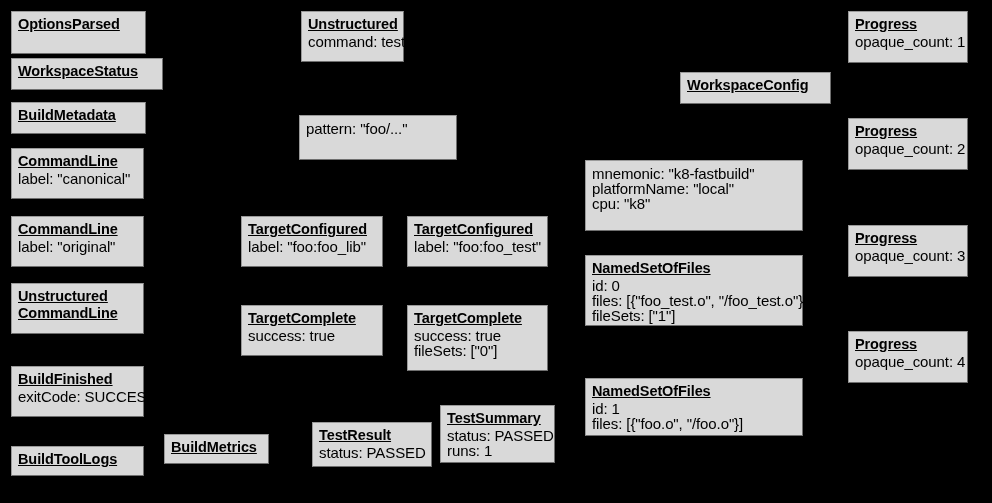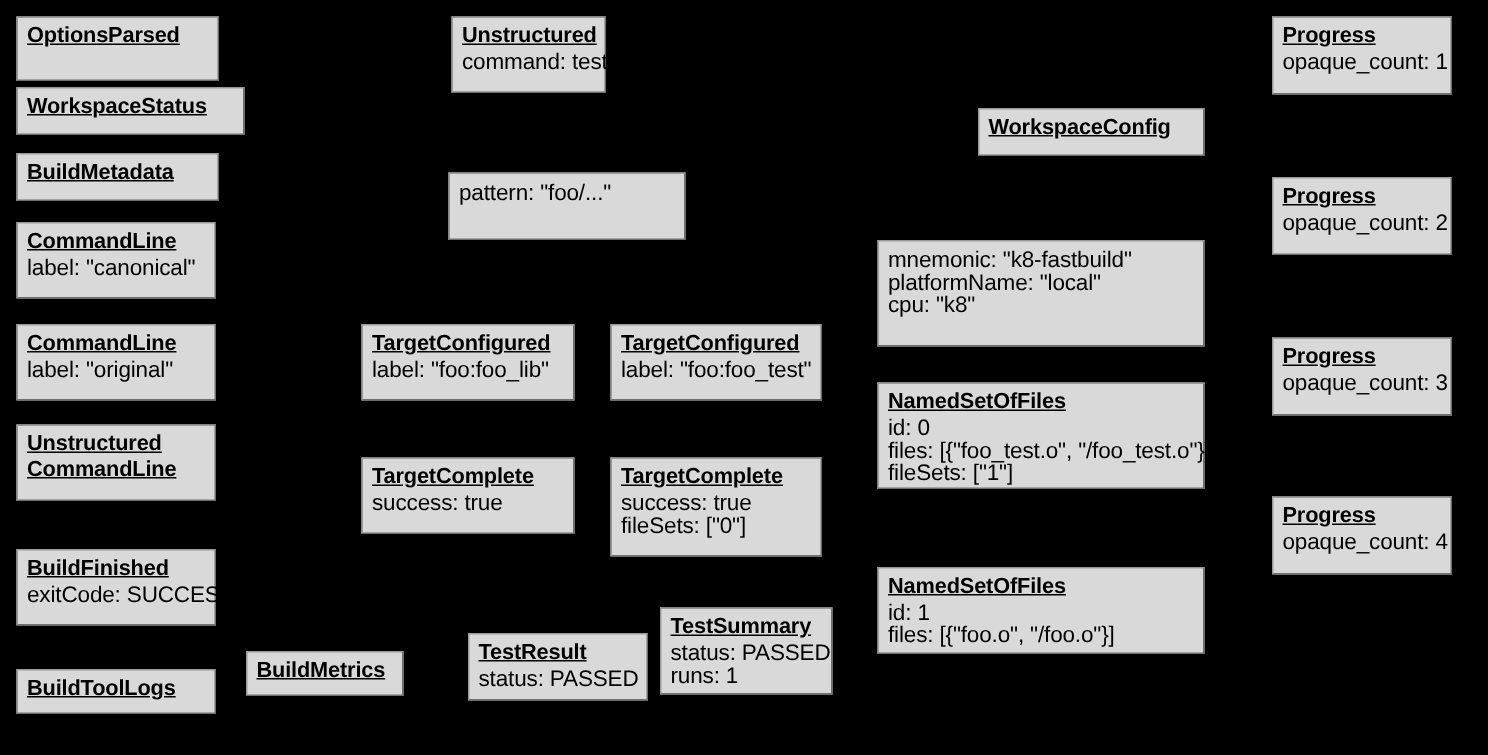--- a/index.html
+++ b/index.html
@@ -129,21 +129,21 @@
         <div class="node-field">status: PASSED</div>
       </div>
     </div>
     <div class="node" style="left: 440px; top: 405px; width: 115px; height: 58px;">
       <div class="node-title">TestSummary</div>
       <div class="node-fields">
         <div class="node-field">status: PASSED</div>
         <div class="node-field">runs: 1</div>
       </div>
     </div>
-    <div class="node" style="left: 652px; top: 72px; width: 151px; height: 32px;">
+    <div class="node" style="left: 680px; top: 72px; width: 151px; height: 32px;">
       <div class="node-title">WorkspaceConfig</div>
     </div>
     <div class="node" style="left: 585px; top: 160px; width: 218px; height: 71px;">
       <div class="node-fields">
         <div class="node-field">mnemonic: "k8-fastbuild"</div>
         <div class="node-field">platformName: "local"</div>
         <div class="node-field">cpu: "k8"</div>
       </div>
     </div>
     <div class="node" style="left: 585px; top: 255px; width: 218px; height: 71px;">

